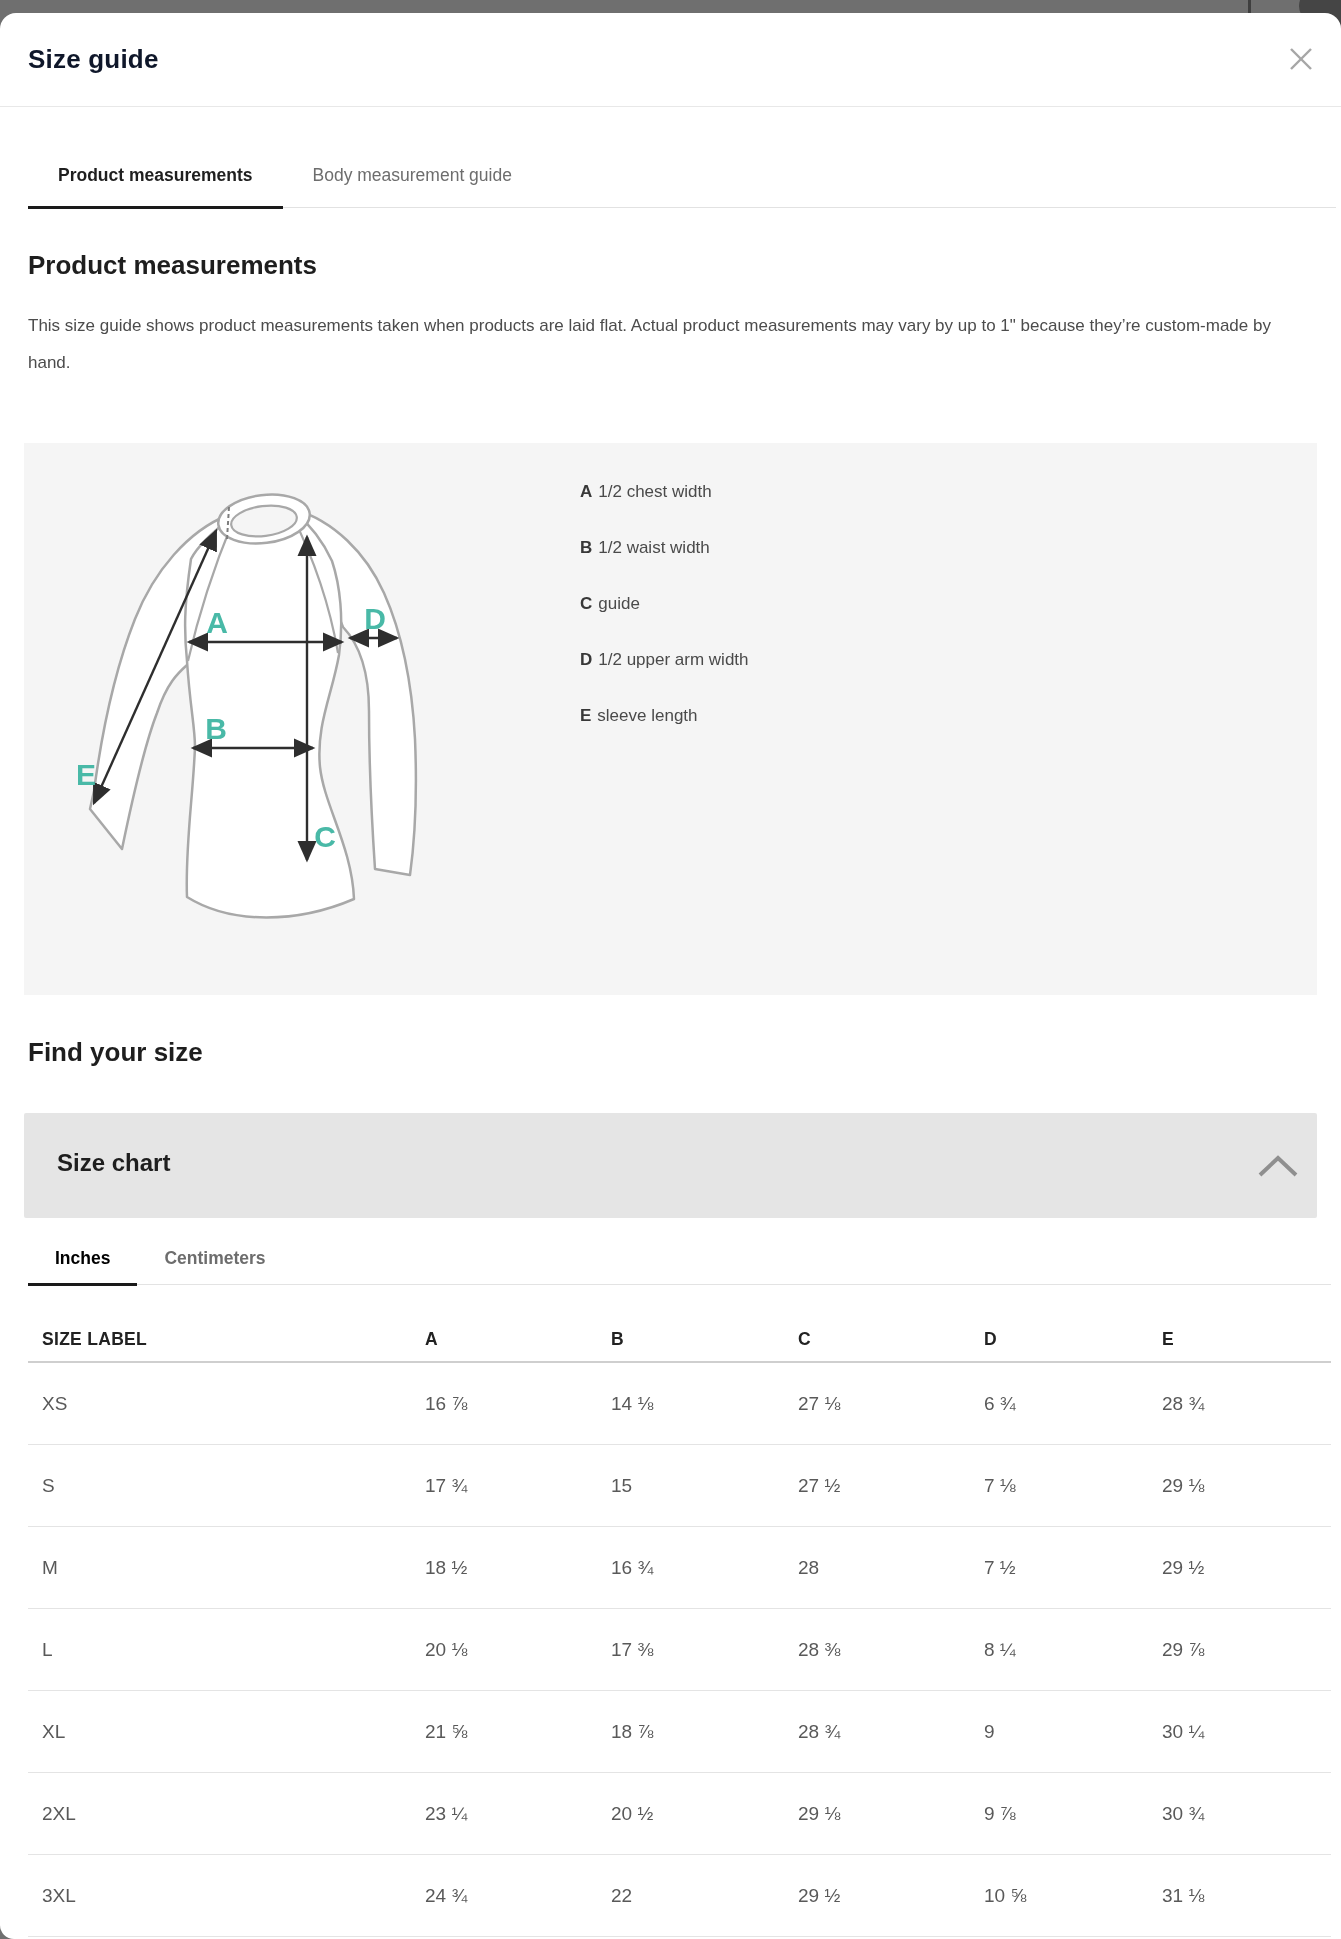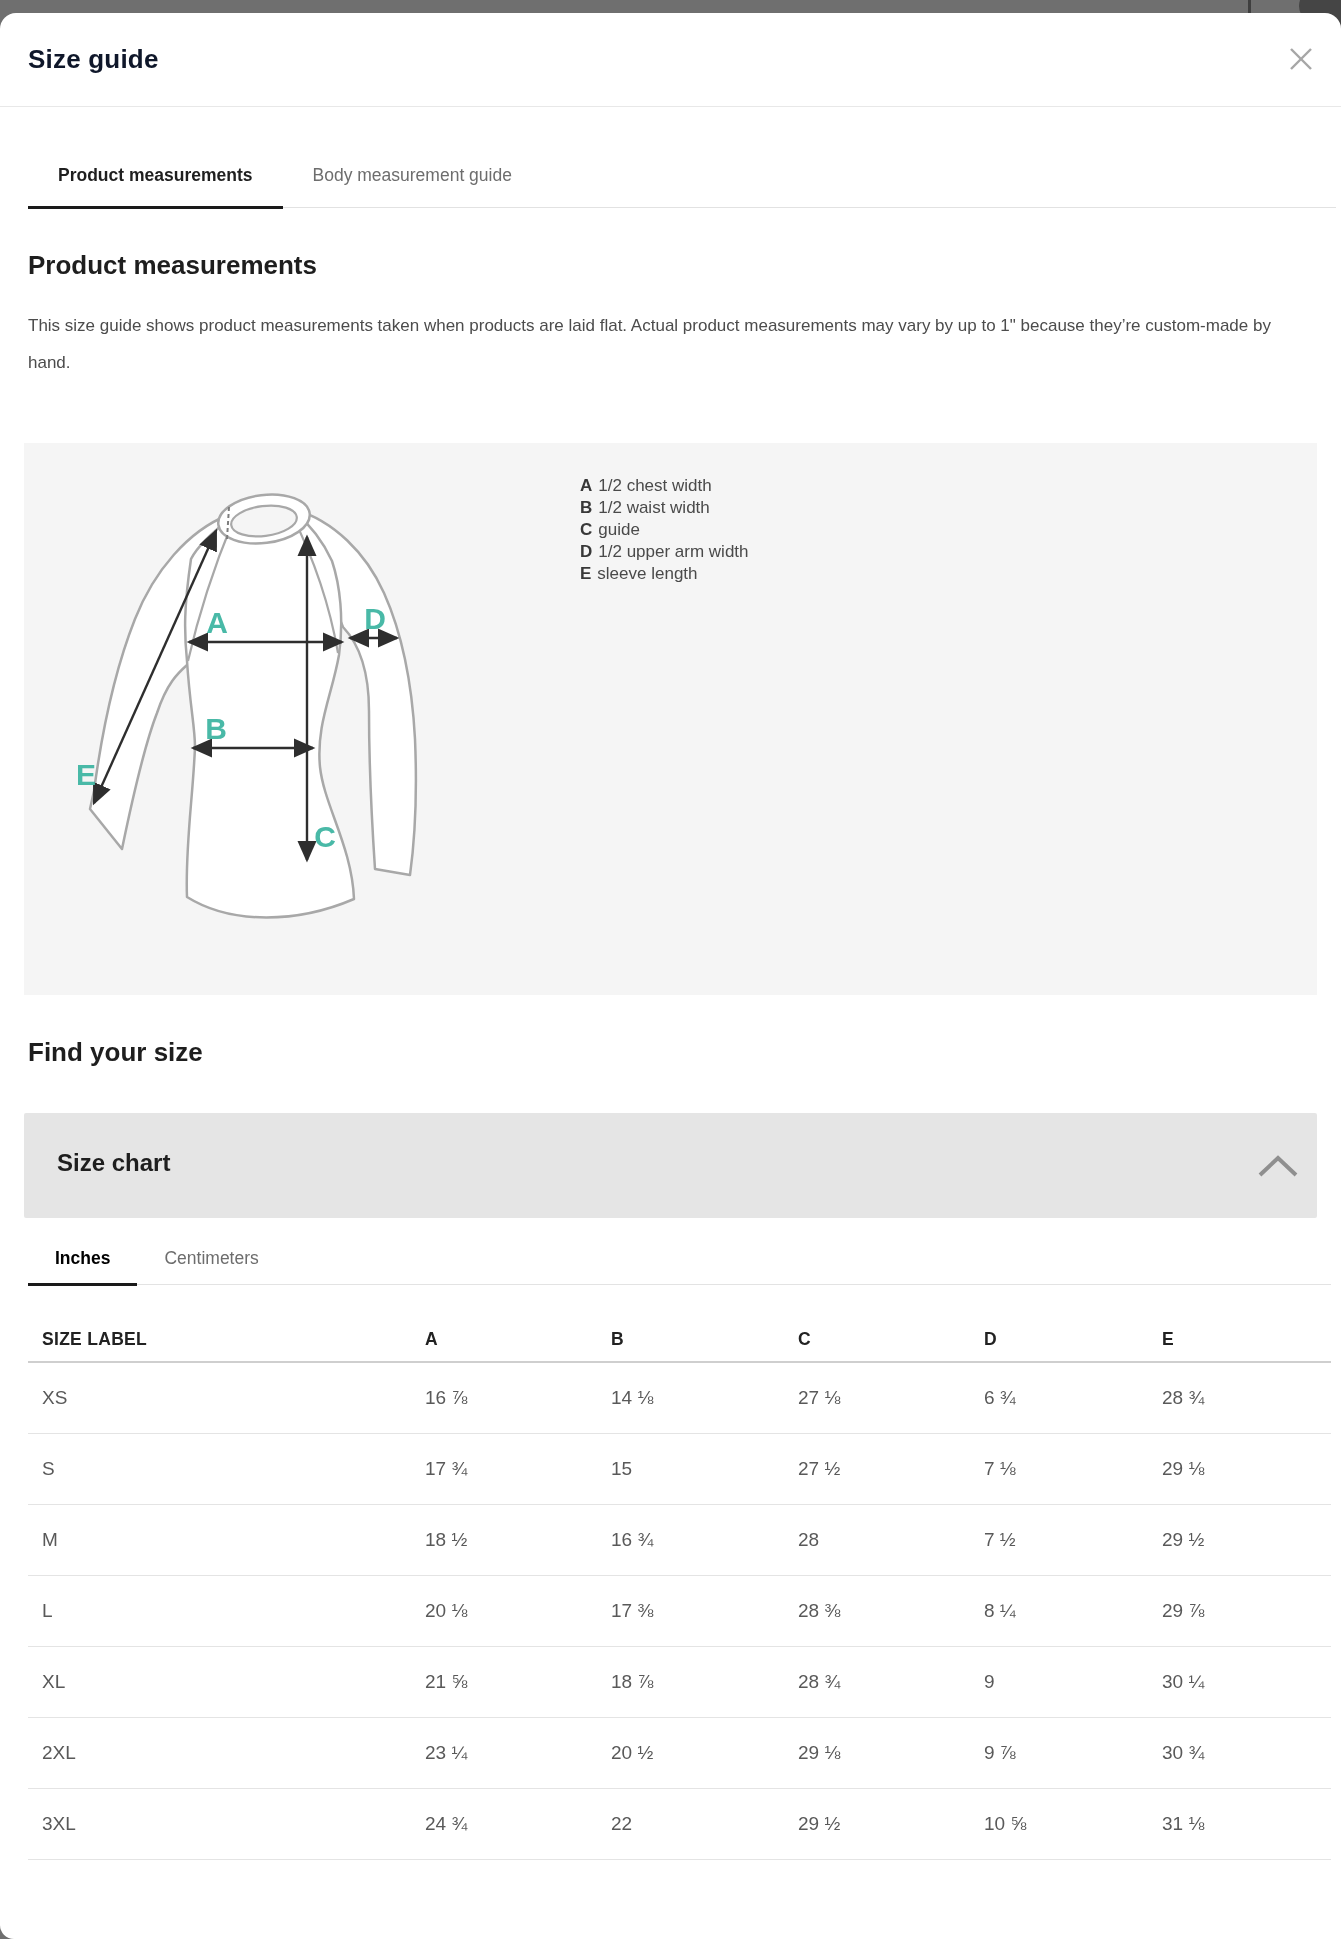--- a/index.html
+++ b/index.html
@@ -25,41 +25,41 @@
   .tab.active { color:#1f1f1f; font-weight:bold; }
   .tab.active::after { content:""; position:absolute; left:0; right:0; bottom:-2px; height:3px; background:#1a1a1a; }
 
   .content { padding:0; }
   .h2 { margin:42px 28px 0; font-size:26px; font-weight:bold; color:#1e1e1e; line-height:31px; }
   .desc { margin:26px 28px 0; width:1287px; font-size:17px; line-height:37px; color:#4c4c4c; }
 
   
   .panel { position:relative; margin:62px 24px 0; height:552px; background:#f5f5f5; }
   .diagram-svg { position:absolute; left:12px; top:0; }
-  .legend { position:absolute; left:556px; top:32px; display:flex; flex-direction:column; }
+  .legend { position:absolute; left:556px; top:38px; display:flex; flex-direction:column; gap:34px; }
   .legend-item { font-size:17px; color:#4a4a4a; line-height:22px; }
   .legend-item b { color:#383838; margin-right:6px; }
 
   
   .bar { position:relative; margin:45px 24px 0; height:105px; background:#e5e5e5; border-radius:2px; cursor:pointer; }
   .bar-title { position:absolute; left:33px; top:36px; font-size:24px; font-weight:bold; color:#1e1e1e; }
   .bar-chevron { position:absolute; right:18px; top:40px; }
 
   
   .unit-tabs { display:flex; margin:30px 10px 0 28px; border-bottom:1px solid #e3e3e3; }
-  .unit-tab { position:relative; padding:0 27px 16px; font-size:17.5px; color:#6d6d6d; background:none; border:none; cursor:pointer; line-height:20px; }
+  .unit-tab { position:relative; padding:0 27px 16px; font-size:17.5px; color:#6d6d6d; background:none; border:none; cursor:pointer; line-height:20px;font-weight:bold; }
   .unit-tab.active { color:#000000; font-weight:bold; }
   .unit-tab.active::after { content:""; position:absolute; left:0; right:0; bottom:-2px; height:3px; background:#1a1a1a; }
 
   
   .size-table { margin:0 10px 0 28px; }
   .t-row { display:grid; grid-template-columns:383px 186px 187px 186px 178px 1fr; padding-left:14px; align-items:center; }
   .t-head { padding-top:44px; padding-bottom:11px; border-bottom:2px solid #cfcfcf; }
   .t-head .t-cell { font-size:17.5px; font-weight:bold; color:#222; letter-spacing:.3px; }
-  .t-body .t-row { height:71px; border-bottom:1px solid #e4e4e4; }
+  .t-body .t-row { height:82px; border-bottom:1px solid #e4e4e4; }
   .t-body .t-cell { font-size:19px; color:#595959; }
 </style>
 </head>
 <body>
 
 <div id="page">
   <div class="backdrop-line"></div>
   <div class="backdrop-blob"></div>
 
   <div class="modal">

